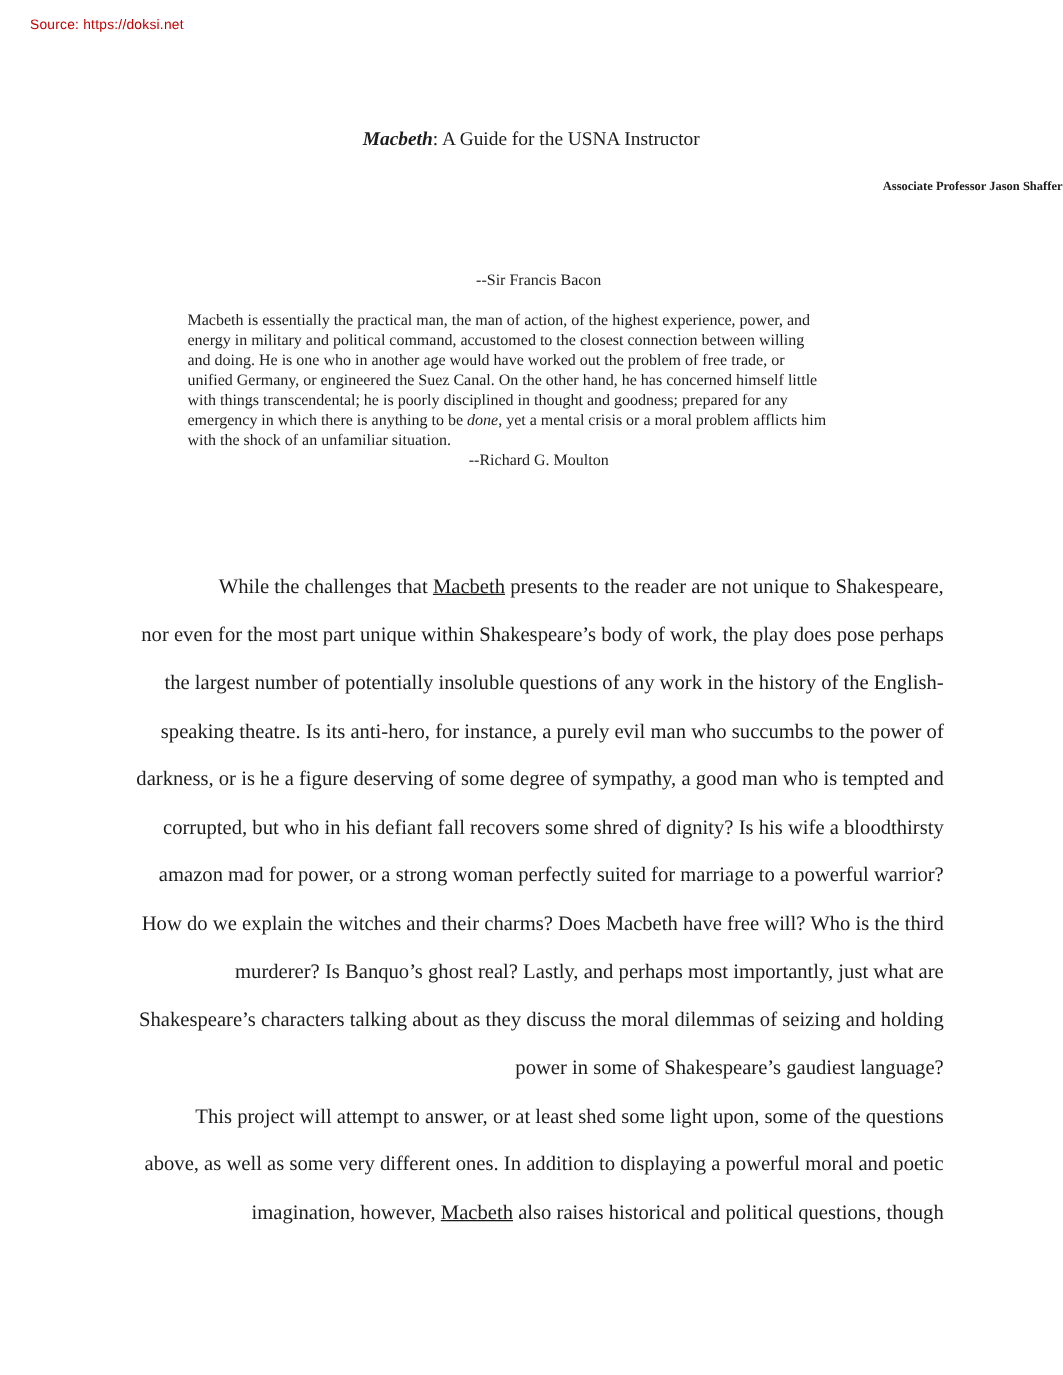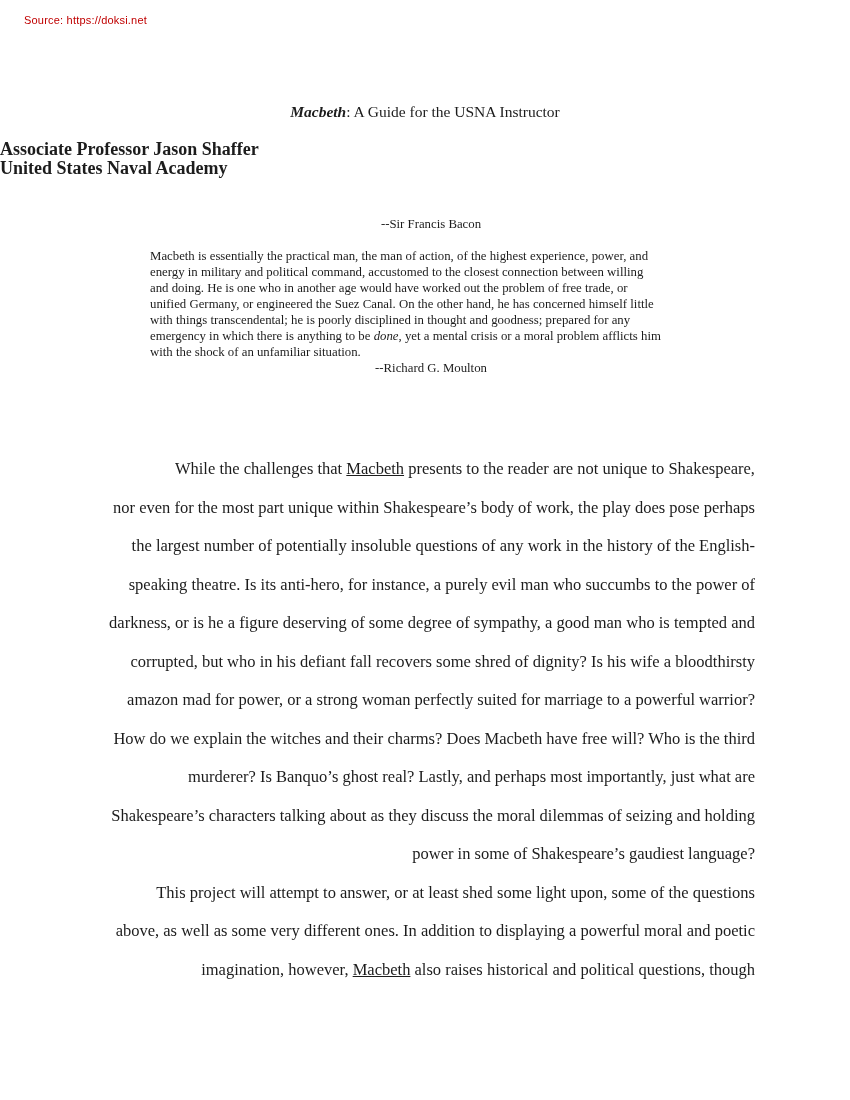--- a/index.html
+++ b/index.html
@@ -17,23 +17,23 @@
     letter-spacing:0.2px;
   }
   .title-block {
     position:absolute; left:0; right:0; top:102px;
     text-align:center;
     font-size:15.5px;
     line-height:19px;
   }
   .author-block {
     position:absolute; left:0; right:0; top:140px;
-    text-align:left;
+    text-align:right;
     font-weight:bold;
-    font-size:18px;
+    font-size:10px;
     line-height:19px;
   }
   .epigraphs {
     position:absolute; left:150px; top:216px; width:514px;
     font-size:12.8px;
     line-height:16px;
   }
   .epigraph { margin:0 0 16px 0; }
   .epigraph-text { margin:0; }
   .epigraph-attribution { margin:0; padding-left:48px;text-align:center; }
@@ -52,21 +52,20 @@
 </style>
 </head>
 <body>
 
 <div class="source-line" style="color: rgb(192, 0, 0);">Source: https://doksi.net</div>
 
 <div class="title-block"><span class="seg-bold-italic">Macbeth</span><span class="seg-bold">: A Guide for the USNA Instructor</span></div>
 
 <div class="author-block">
   <div>Associate Professor Jason Shaffer</div>
-  <div>United States Naval Academy</div>
 </div>
 
 <div class="epigraphs">
   <div class="epigraph">
     <p class="epigraph-attribution">--Sir Francis Bacon</p>
   </div>
   <div class="epigraph">
     <p class="epigraph-text"><span class="seg-normal">Macbeth is essentially the practical man, the man of action, of the highest experience, power, and energy in military and political command, accustomed to the closest connection between willing and doing. He is one who in another age would have worked out the problem of free trade, or unified Germany, or engineered the Suez Canal. On the other hand, he has concerned himself little with things transcendental; he is poorly disciplined in thought and goodness; prepared for any emergency in which there is anything to be </span><span class="seg-italic">done</span><span class="seg-normal">, yet a mental crisis or a moral problem afflicts him with the shock of an unfamiliar situation.</span></p>
     <p class="epigraph-attribution">--Richard G. Moulton</p>
   </div>

